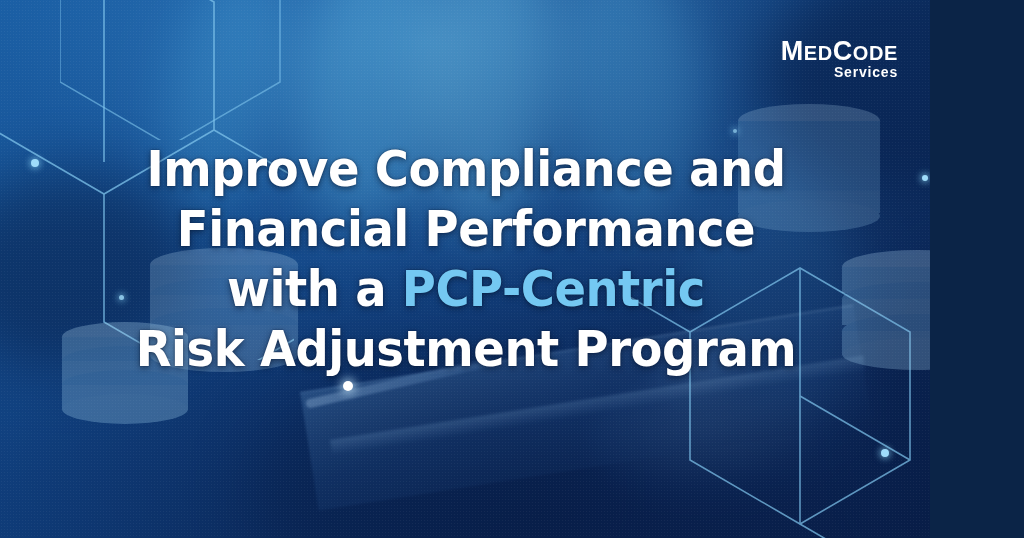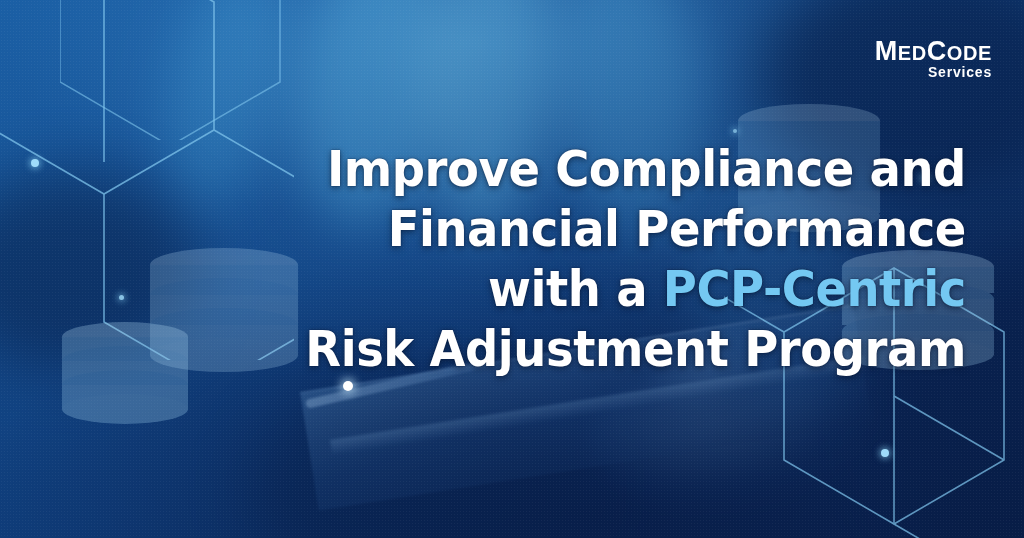--- a/index.html
+++ b/index.html
@@ -6,21 +6,21 @@
 
   html, body {
     width:1024px; height:538px;
     overflow:hidden;
     background:#0b2447;
     font-family:"Liberation Sans", sans-serif;
   }
 
   #banner {
     position:relative;
-    width:1024px; height:538px;
+    width:930px; height:538px;
     overflow:hidden;
     background:#be185d;
   }
 
   
   .bg-base {
     position:absolute; inset:0;
     background:
       radial-gradient(120% 90% at 46% 8%,  rgba(60,140,205,0.95) 0%, rgba(30,95,165,0.6) 38%, rgba(12,45,95,0) 70%),
       radial-gradient(70% 60% at 78% 6%,   rgba(10,30,72,0.95) 0%,  rgba(10,30,72,0) 65%),
@@ -157,21 +157,21 @@
     font-weight:bold;
     letter-spacing:.8px;
   }
 
   
   #headline {
     position:absolute;
     left:2px; right:0;
     top:139px;
     z-index:8;
-    text-align:right;
+    text-align:center;
     padding:0 24px;
   }
   #headline .line {
     color:#ffffff;
     font-family:"DejaVu Sans", sans-serif;
     font-weight:bold;
     font-size:50px;
     line-height:60px;
     letter-spacing:-0.5px;
     transform:scaleX(0.93);

